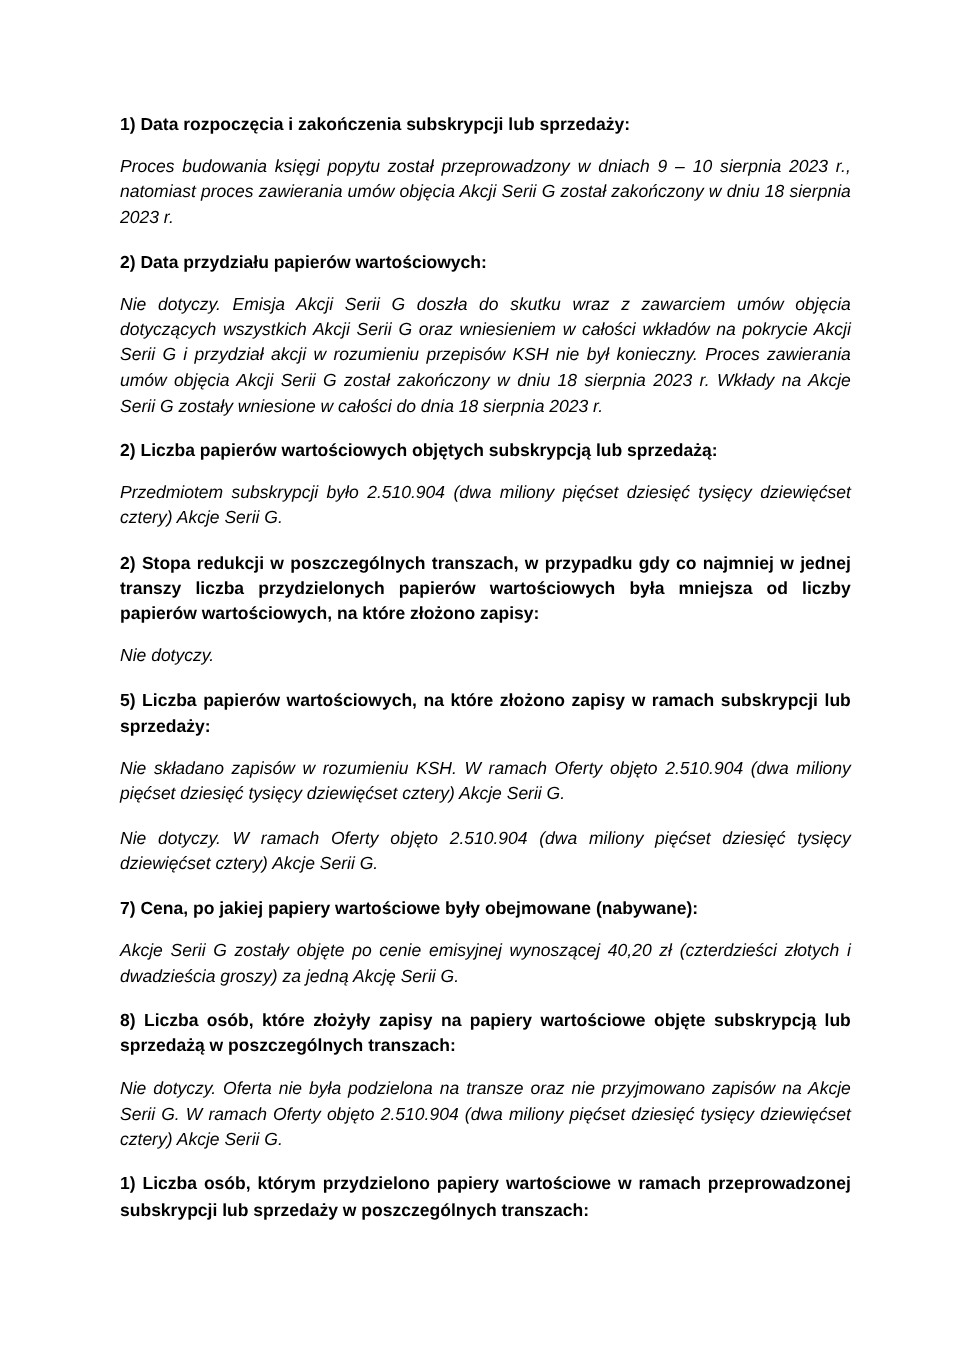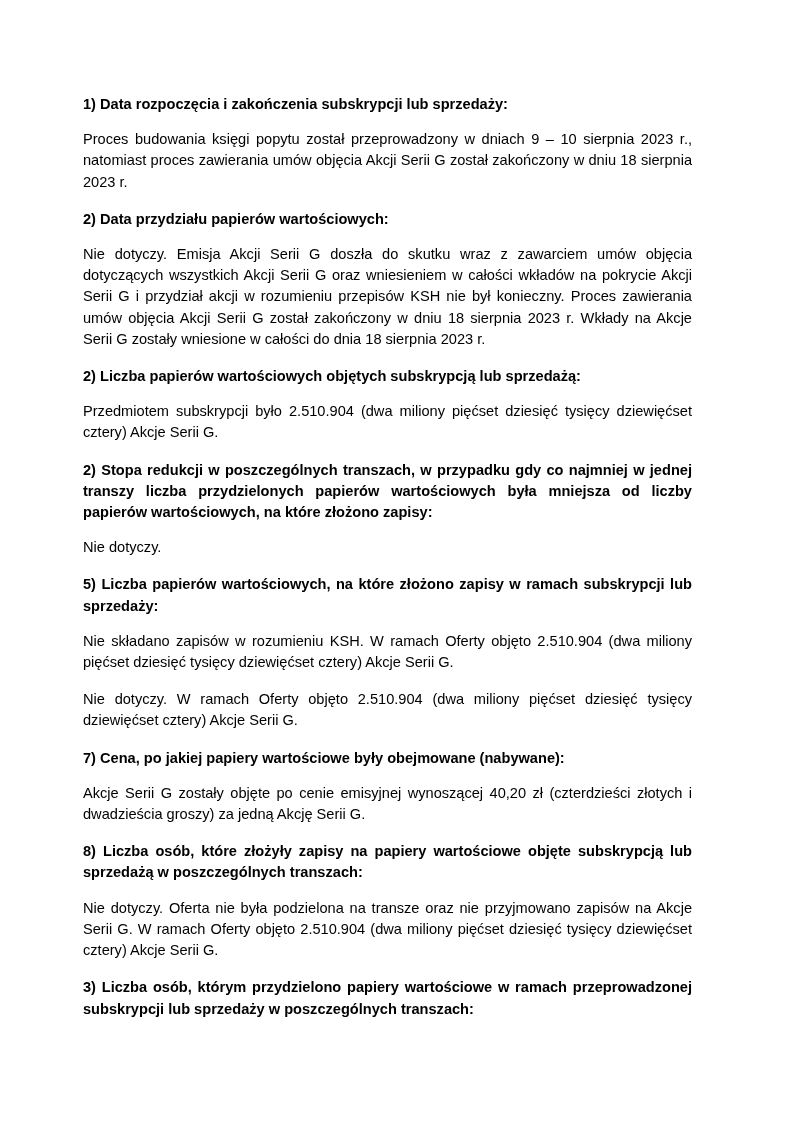--- a/index.html
+++ b/index.html
@@ -8,38 +8,39 @@
       background: #ffffff;
     }
     body {
       width: 800px;
       height: 1131px;
       overflow: hidden;
       position: relative;
     }
     .page {
       position: absolute;
-      left: 83px;
+      left: 100px;
       top: 94px;
       width: 609px;
       font-family: "Liberation Sans", sans-serif;
       color: #000000;
       font-size: 14.6px;
       line-height: 21.2px;
     }
     .section-heading {
       font-weight: bold;
       margin: 0 0 14px 0;
       text-align: justify;
       text-align-last: left;
     }
     .section-body {
       margin: 0 0 16px 0;
       text-align: justify;
       text-align-last: left;
+      font-style: italic;
     }
   </style>
 </head>
 <body>
 
 <div class="page">
   <div>
     <p class="section-heading">1) Data rozpoczęcia i zakończenia subskrypcji lub sprzedaży:</p>
     <p class="section-body">Proces budowania księgi popytu został przeprowadzony w dniach 9 – 10 sierpnia 2023 r., natomiast proces zawierania umów objęcia Akcji Serii G został zakończony w dniu 18 sierpnia 2023 r.</p>
   </div>
@@ -64,15 +65,15 @@
   </div>
   <div>
     <p class="section-heading">7) Cena, po jakiej papiery wartościowe były obejmowane (nabywane):</p>
     <p class="section-body">Akcje Serii G zostały objęte po cenie emisyjnej wynoszącej 40,20 zł (czterdzieści złotych i dwadzieścia groszy) za jedną Akcję Serii G.</p>
   </div>
   <div>
     <p class="section-heading">8) Liczba osób, które złożyły zapisy na papiery wartościowe objęte subskrypcją lub sprzedażą w poszczególnych transzach:</p>
     <p class="section-body">Nie dotyczy. Oferta nie była podzielona na transze oraz nie przyjmowano zapisów na Akcje Serii G. W ramach Oferty objęto 2.510.904 (dwa miliony pięćset dziesięć tysięcy dziewięćset cztery) Akcje Serii G.</p>
   </div>
   <div>
-    <p class="section-heading">3) Liczba osób, którym przydzielono papiery wartościowe w ramach przeprowadzonej subskrypcji lub sprzedaży w poszczególnych transzach:</p>
+    <p class="section-heading">1) Liczba osób, którym przydzielono papiery wartościowe w ramach przeprowadzonej subskrypcji lub sprzedaży w poszczególnych transzach:</p>
   </div>
 </div>
 
 </body></html>

